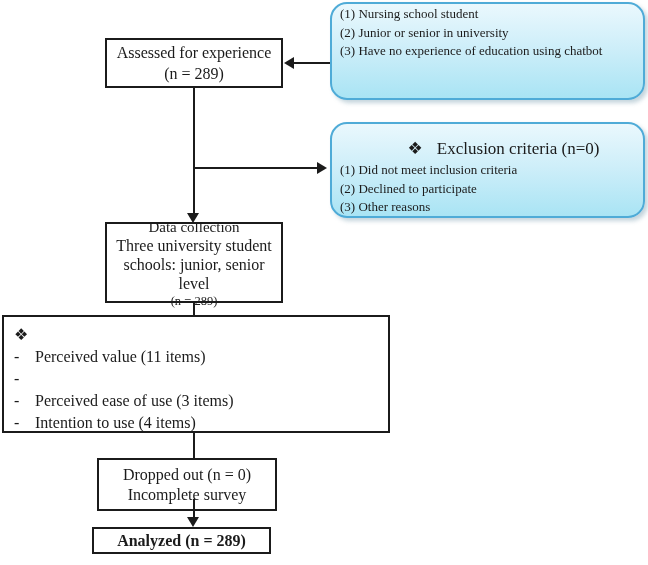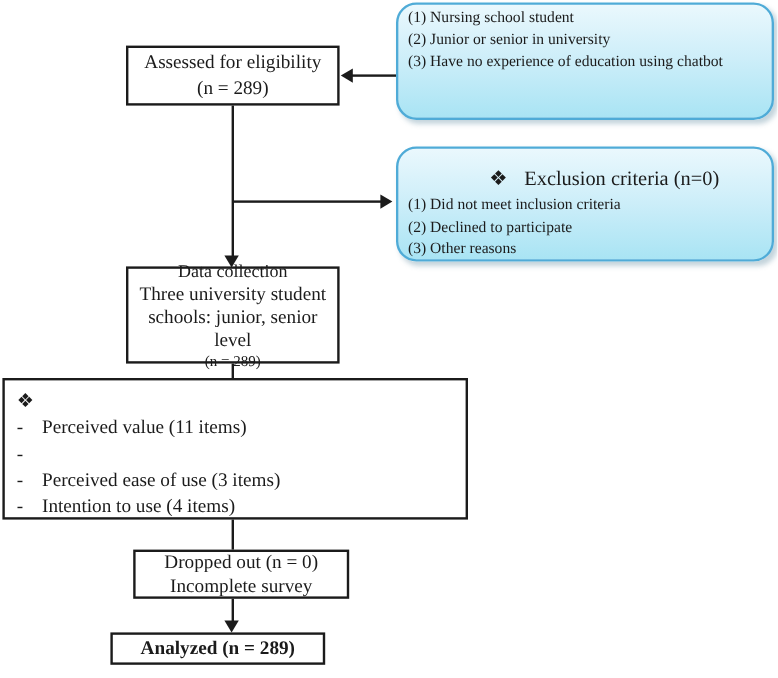--- a/index.html
+++ b/index.html
@@ -20,21 +20,21 @@
     background:#ffffff;
     display:flex;flex-direction:column;
     align-items:center;justify-content:center;
     text-align:center;
     font-size:16px;line-height:21px;
   }
   #assessed-box{left:105px;top:38px;width:178px;height:50px;}
   #data-box{left:105px;top:222px;width:178px;height:81px;line-height:19px;}
   #data-box .small{font-size:12.5px;line-height:17px;}
   #data-box .heading{font-weight:normal;font-size:15px;line-height:18px;padding-top:2px;}
-  #dropped-box{left:111px;top:458px;width:180px;height:41px;line-height:20px;}
+  #dropped-box{left:97px;top:458px;width:180px;height:53px;line-height:20px;}
   #analyzed-box{left:92px;top:527px;width:179px;height:27px;font-weight:bold;}
 
   
   .bluebox{
     position:absolute;
     width:315px;
     border:2px solid #4fabd7;
     border-radius:17px;
     background:linear-gradient(180deg,#eaf8fd 0%,#cdeef9 48%,#a9e4f4 100%);
     box-shadow:3px 3px 4px rgba(125,160,178,0.45);
@@ -83,21 +83,21 @@
   #line-awareness-dropped{left:193px;top:433px;height:25px;}
   #line-dropped-analyzed{left:193px;top:499px;height:19px;}
   #ah-analyzed{left:187px;top:517px;}
 </style>
 </head>
 <body>
 
 <div class="canvas">
 
   <div class="rbox" id="assessed-box">
-    <div>Assessed for eligibility</div>
+    <div>Assessed for experience</div>
     <div>(n = 289)</div>
   </div>
 
   <div class="bluebox" id="inclusion-box">
     <div class="blue-items">
       <div class="blue-item">(1) Nursing school student</div>
       <div class="blue-item">(2) Junior or senior in university</div>
       <div class="blue-item">(3) Have no experience of education using chatbot</div>
     </div>
   </div>

